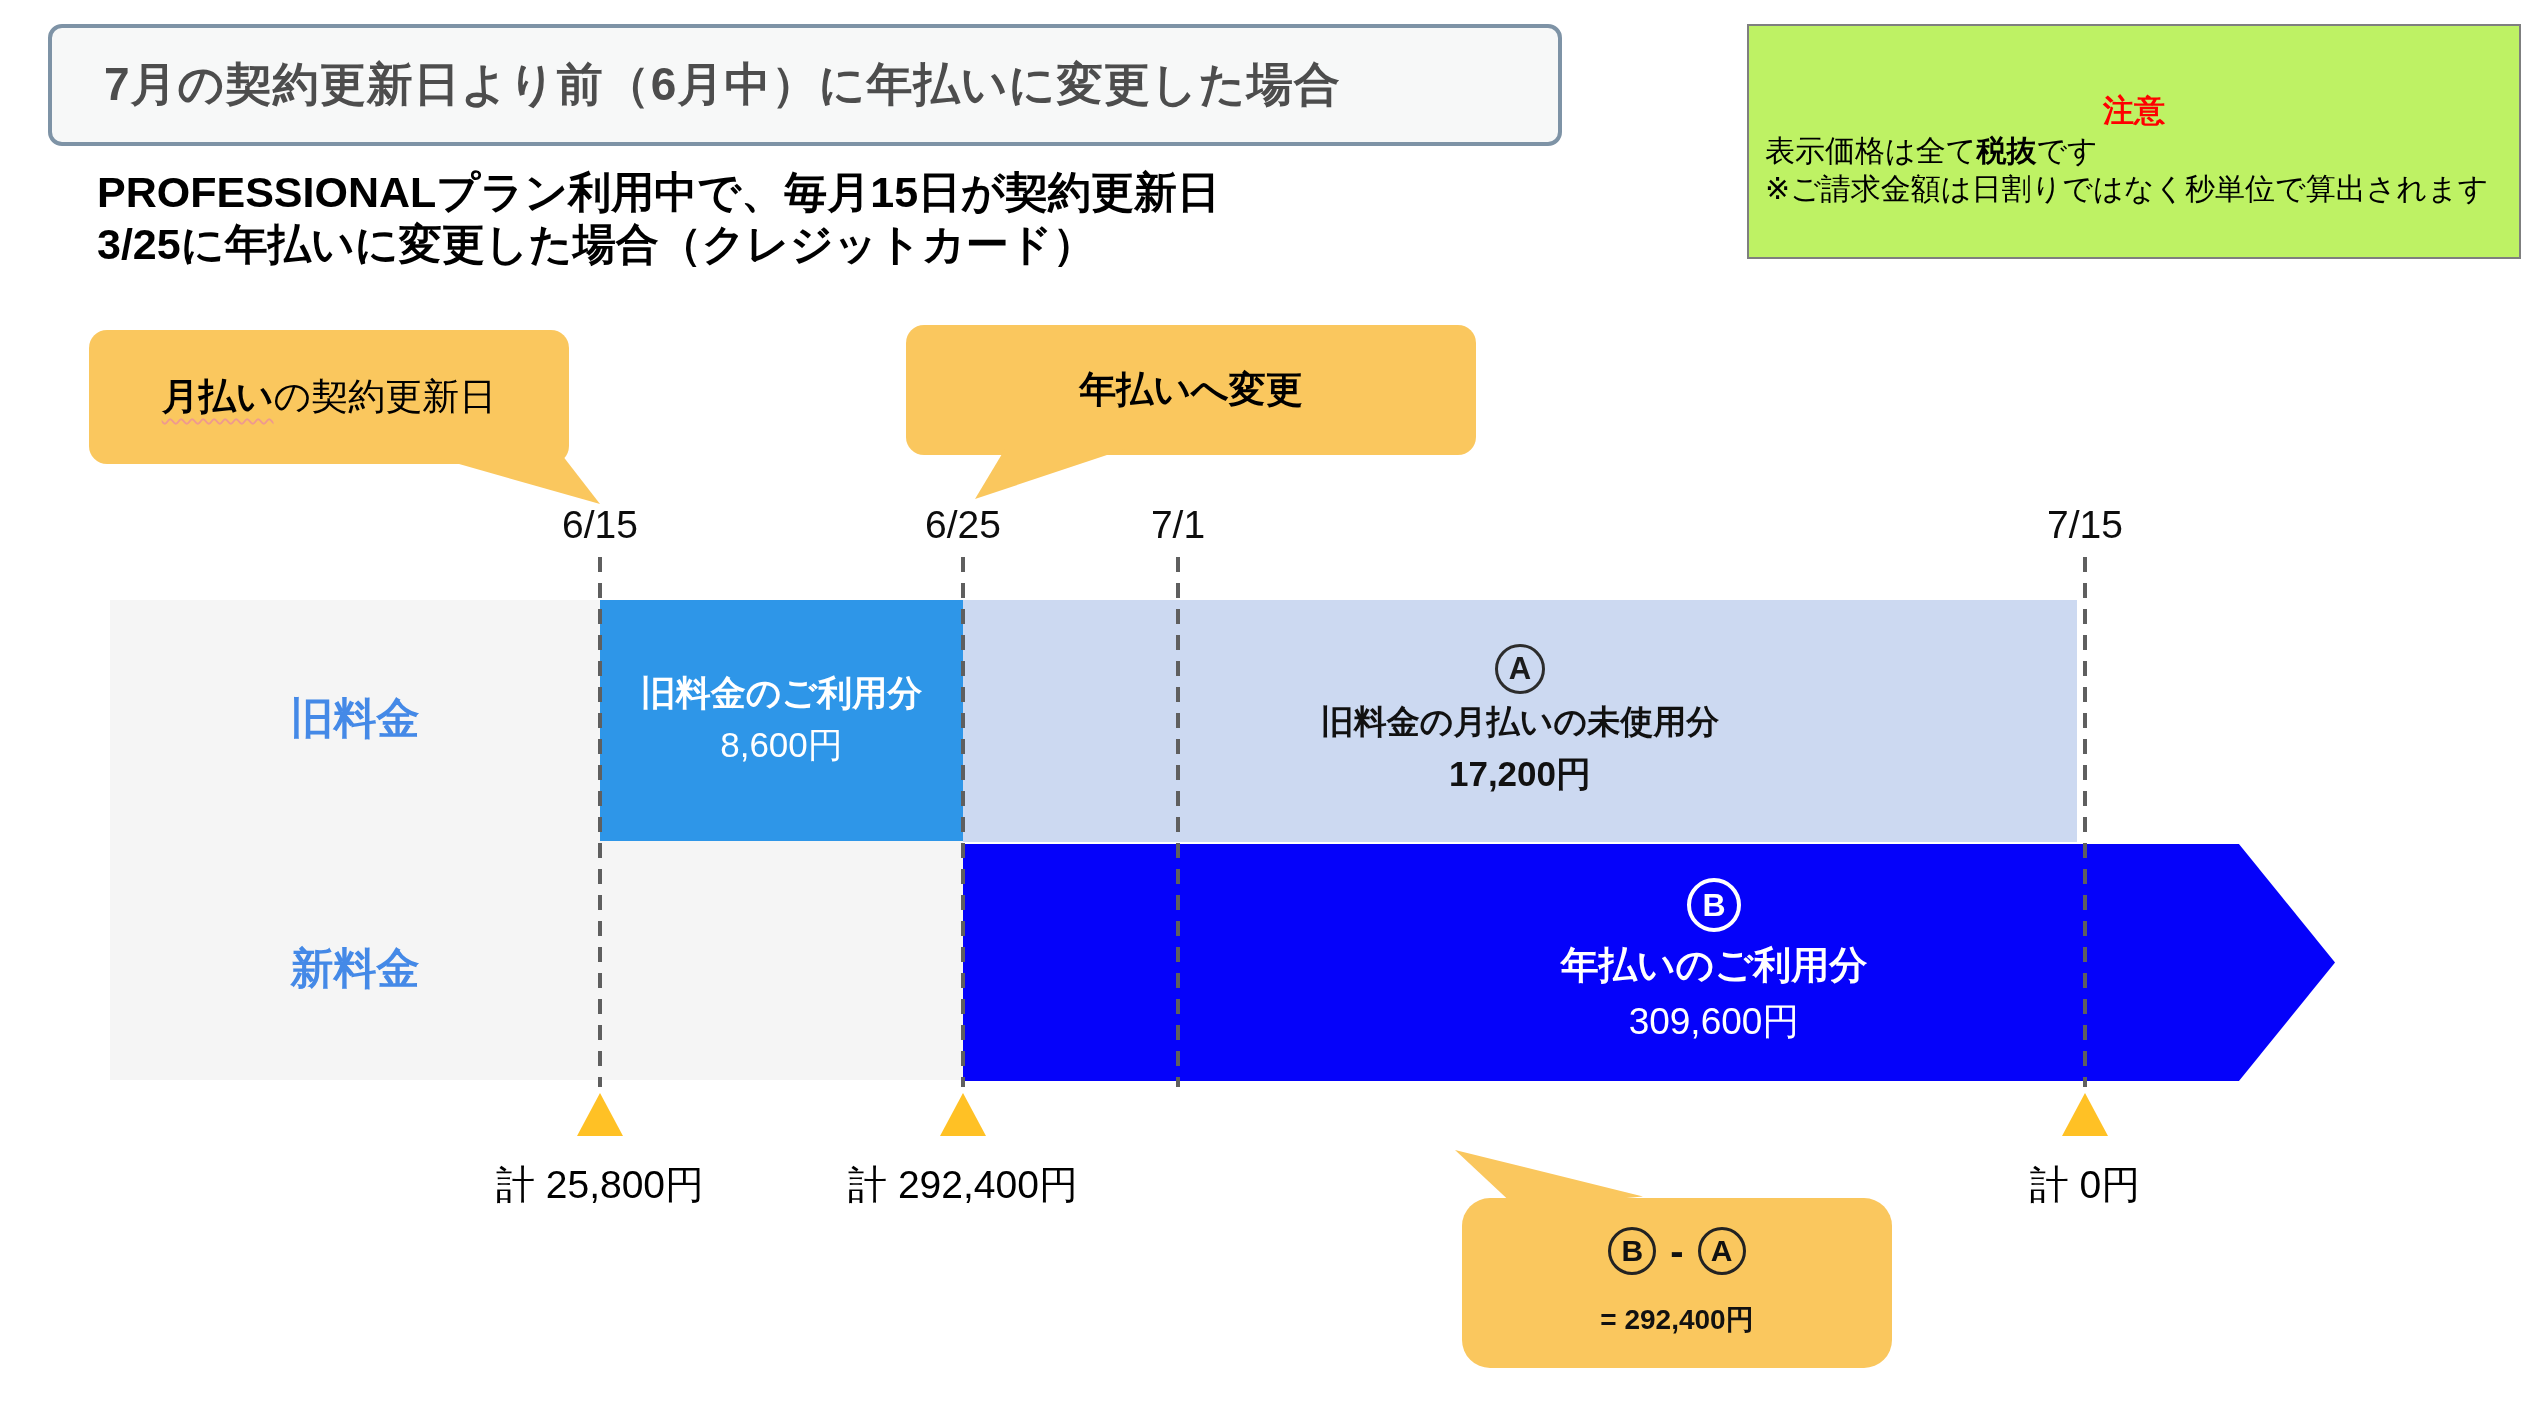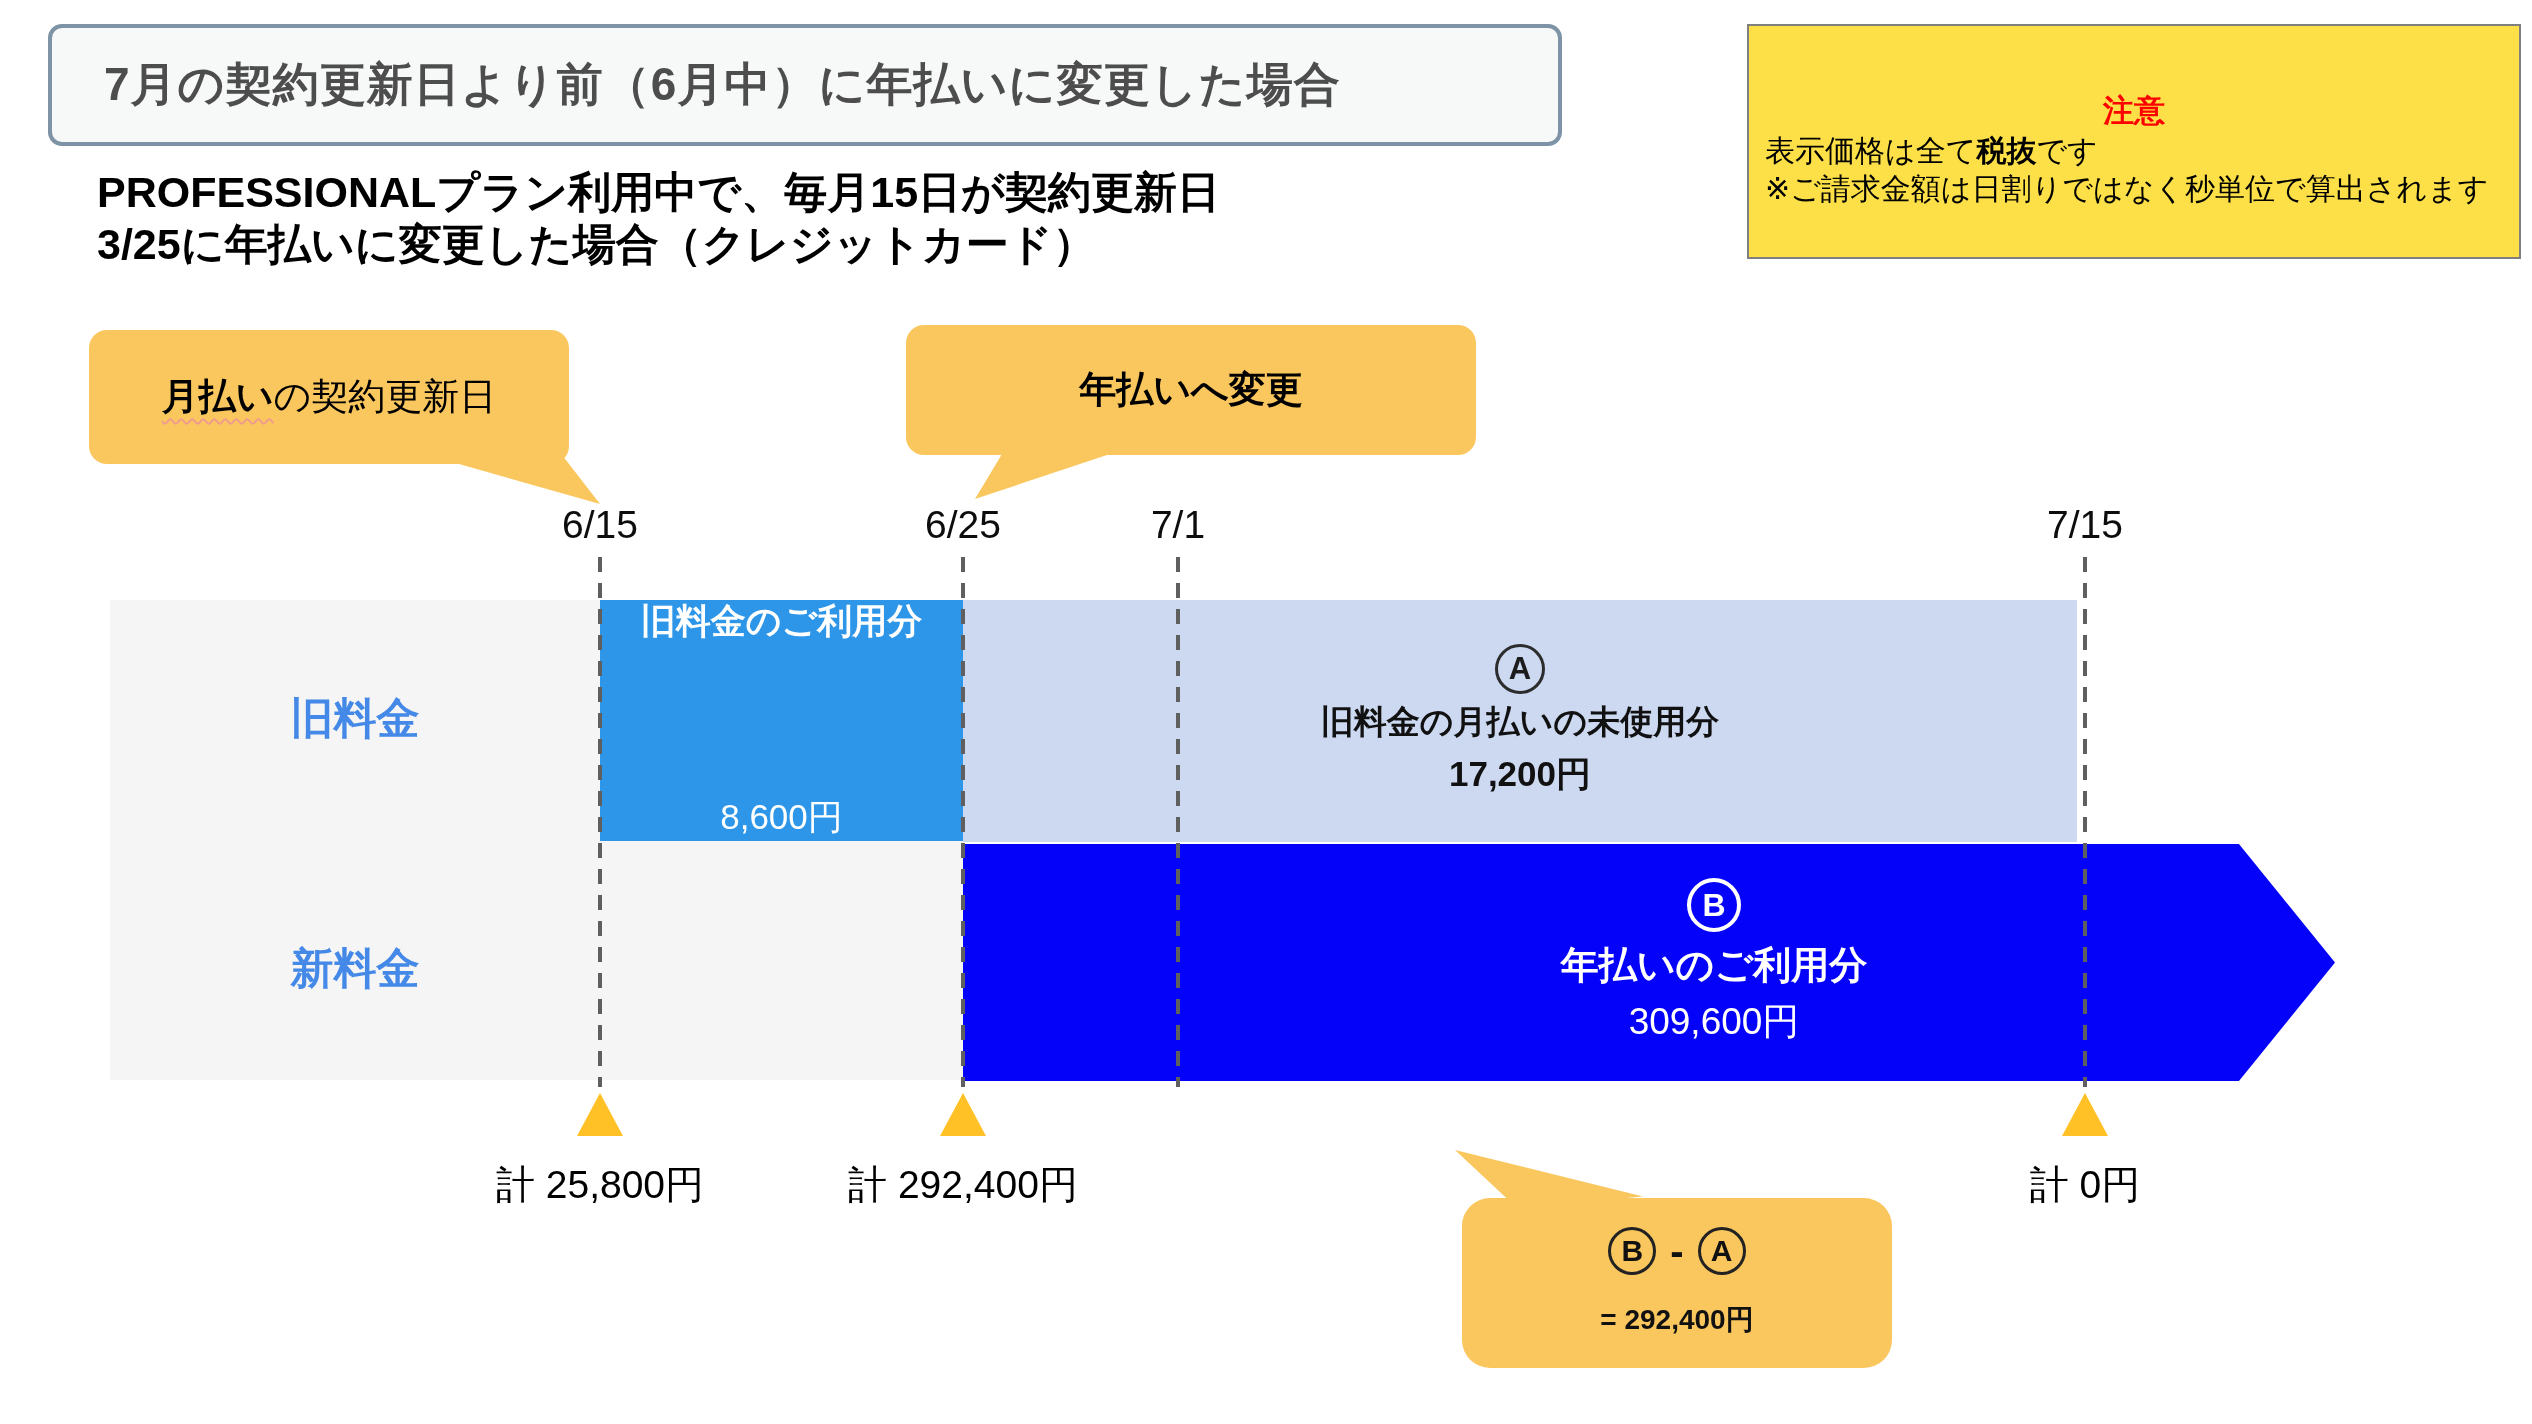--- a/index.html
+++ b/index.html
@@ -14,21 +14,21 @@
     display:flex;align-items:center;padding-left:52px;
     font-size:46px;font-weight:bold;color:var(--c-title-text);letter-spacing:1px;
   }
   
   .subtitle{
     position:absolute;left:97px;top:166px;font-size:43px;font-weight:bold;line-height:1.22;color:#000;
   }
   
   .notice{
     position:absolute;left:1747px;top:24px;width:774px;height:235px;box-sizing:border-box;
-    background:#fde047;border:2px solid var(--c-border-grey);padding-top:64px;
+    background:#bef264;border:2px solid var(--c-border-grey);padding-top:64px;
   }
   .notice-heading{width:100%;text-align:center;font-size:31px;font-weight:bold;color:var(--c-red);}
   .notice-line{padding-left:16px;font-size:30px;line-height:1.26;color:#000;}
   .notice-line .b{font-weight:bold;}
   
   .callout{
     position:absolute;background:var(--c-yellow);border-radius:18px;
     display:flex;align-items:center;justify-content:center;font-size:37px;color:#000;
   }
   .callout-monthly{left:89px;top:330px;width:480px;height:134px;}
@@ -59,21 +59,21 @@
   .v-615{left:600px;} .v-625{left:963px;} .v-701{left:1178px;} .v-715{left:2085px;}
   
   .grey-panel{position:absolute;left:110px;top:600px;width:853px;height:480px;background:var(--c-grey);z-index:1;}
   .row-label{
     position:absolute;left:110px;width:490px;text-align:center;
     font-size:43px;font-weight:bold;color:var(--c-label-blue);z-index:2;
   }
   .row-label.old{top:690px;} .row-label.new{top:940px;}
   .old-usage-box{
     position:absolute;left:600px;top:600px;width:363px;height:241px;background:var(--c-mid-blue);z-index:2;
-    display:flex;flex-direction:column;align-items:center;justify-content:space-between;color:#fff;text-align:center;
+    display:flex;flex-direction:column;align-items:center;justify-content:center;color:#fff;text-align:center;
   }
   .old-usage-box .t{font-size:35px;font-weight:bold;line-height:1.2;}
   .old-usage-box .a{font-size:35px;margin-top:8px;}
   .unused-band{
     position:absolute;left:963px;top:600px;width:1114px;height:242px;background:var(--c-light-blue);z-index:2;
     display:flex;flex-direction:column;align-items:center;justify-content:center;color:#111;text-align:center;
   }
   .unused-band .t{font-size:33px;font-weight:bold;margin-top:6px;}
   .unused-band .a{font-size:35px;font-weight:bold;margin-top:6px;}
   .annual-arrow{

